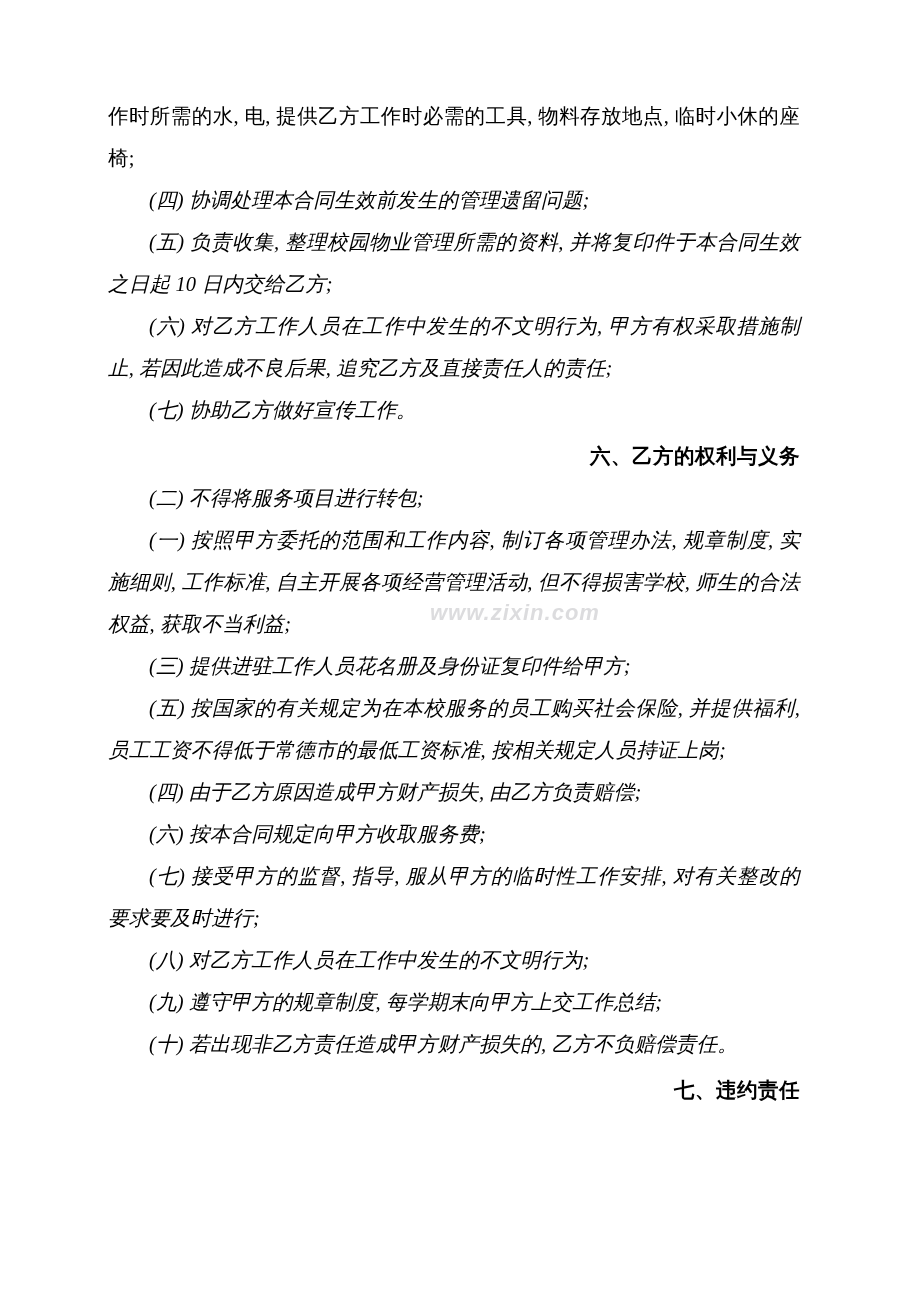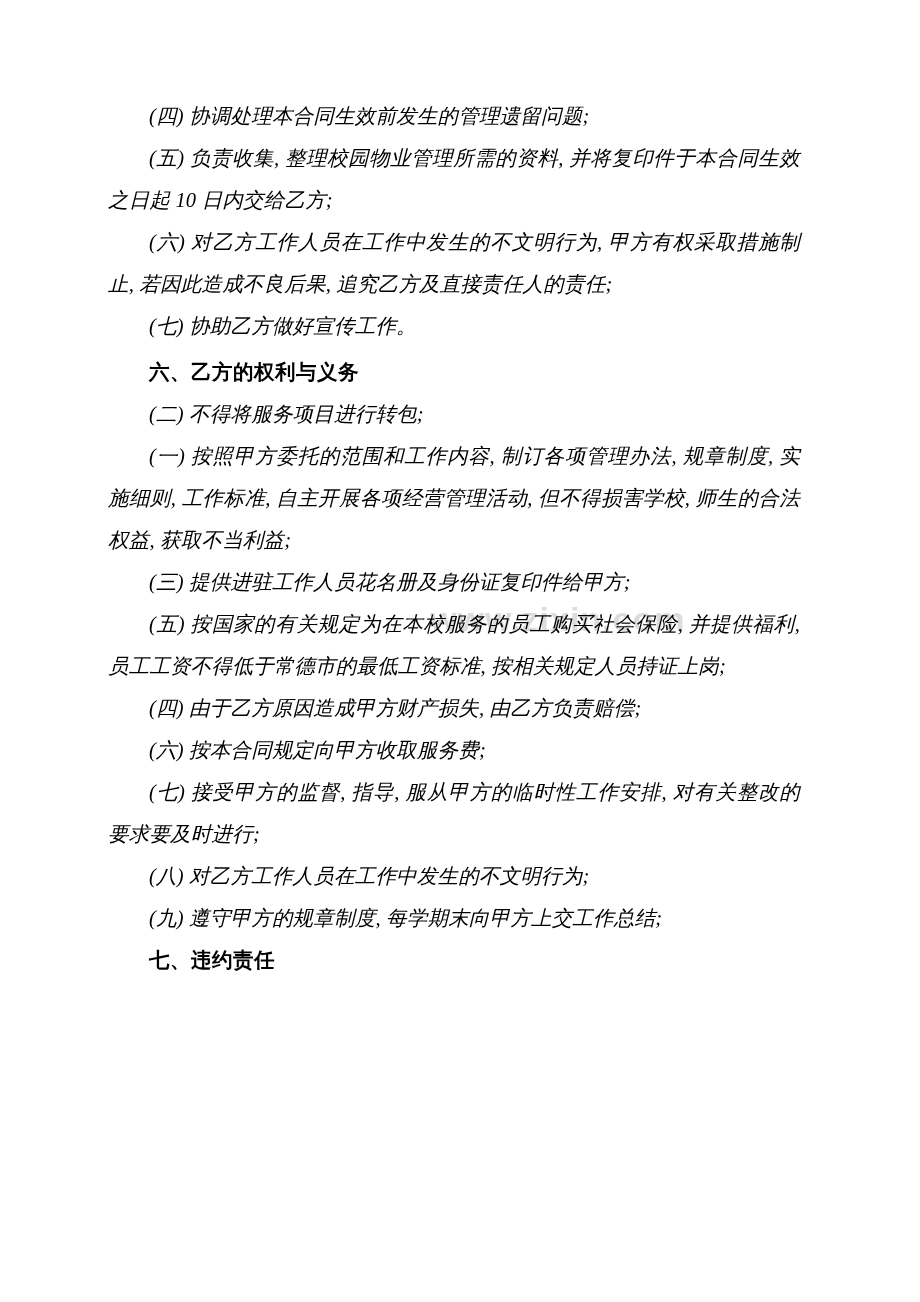--- a/index.html
+++ b/index.html
@@ -41,66 +41,70 @@
   p.cont {
     text-indent: 0;
   }
   h2.section {
     margin: 0;
     font-size: 20.5px;
     line-height: 42px;
     font-weight: bold;
     text-indent: 2em;
     letter-spacing: 0.5px;
+    text-align: right;
   }
   .gap-before {
     margin-top: 30px;
   }
   .gap-after {
     margin-bottom: 4px;
   }
   .watermark {
     position: absolute;
     left: 430px;
     top: 600px;
-    font-size: 34px;
+    font-size: 22px;
     font-family: "Liberation Sans", sans-serif;
     font-weight: bold;
     color: rgba(150, 150, 155, 0.33);
     letter-spacing: 1px;
     z-index: 1;
     pointer-events: none;
     white-space: nowrap;
+    font-style: italic;
   }
 </style>
 </head>
 <body>
 
 <div class="page">
 
   <div class="watermark">
     <span>www.zixin.com</span>
   </div>
 
   <div class="doc-body">
 
+    <p class="cont">作时所需的水, 电, 提供乙方工作时必需的工具, 物料存放地点, 临时小休的座椅;</p>
     <p class="indent">(四) 协调处理本合同生效前发生的管理遗留问题;</p>
     <p class="indent">(五) 负责收集, 整理校园物业管理所需的资料, 并将复印件于本合同生效之日起 10 日内交给乙方;</p>
     <p class="indent">(六) 对乙方工作人员在工作中发生的不文明行为, 甲方有权采取措施制止, 若因此造成不良后果, 追究乙方及直接责任人的责任;</p>
     <p class="indent gap-after">(七) 协助乙方做好宣传工作。</p>
 
     <h2 class="section gap-before">六、乙方的权利与义务</h2>
 
     <p class="indent">(二) 不得将服务项目进行转包;</p>
     <p class="indent">(一) 按照甲方委托的范围和工作内容, 制订各项管理办法, 规章制度, 实施细则, 工作标准, 自主开展各项经营管理活动, 但不得损害学校, 师生的合法权益, 获取不当利益;</p>
     <p class="indent">(三) 提供进驻工作人员花名册及身份证复印件给甲方;</p>
     <p class="indent">(五) 按国家的有关规定为在本校服务的员工购买社会保险, 并提供福利, 员工工资不得低于常德市的最低工资标准, 按相关规定人员持证上岗;</p>
     <p class="indent">(四) 由于乙方原因造成甲方财产损失, 由乙方负责赔偿;</p>
     <p class="indent">(六) 按本合同规定向甲方收取服务费;</p>
     <p class="indent">(七) 接受甲方的监督, 指导, 服从甲方的临时性工作安排, 对有关整改的要求要及时进行;</p>
     <p class="indent">(八) 对乙方工作人员在工作中发生的不文明行为;</p>
     <p class="indent">(九) 遵守甲方的规章制度, 每学期末向甲方上交工作总结;</p>
+    <p class="indent gap-after">(十) 若出现非乙方责任造成甲方财产损失的, 乙方不负赔偿责任。</p>
 
     <h2 class="section gap-before">七、违约责任</h2>
 
 
   </div>
 </div>
 
 </body></html>

